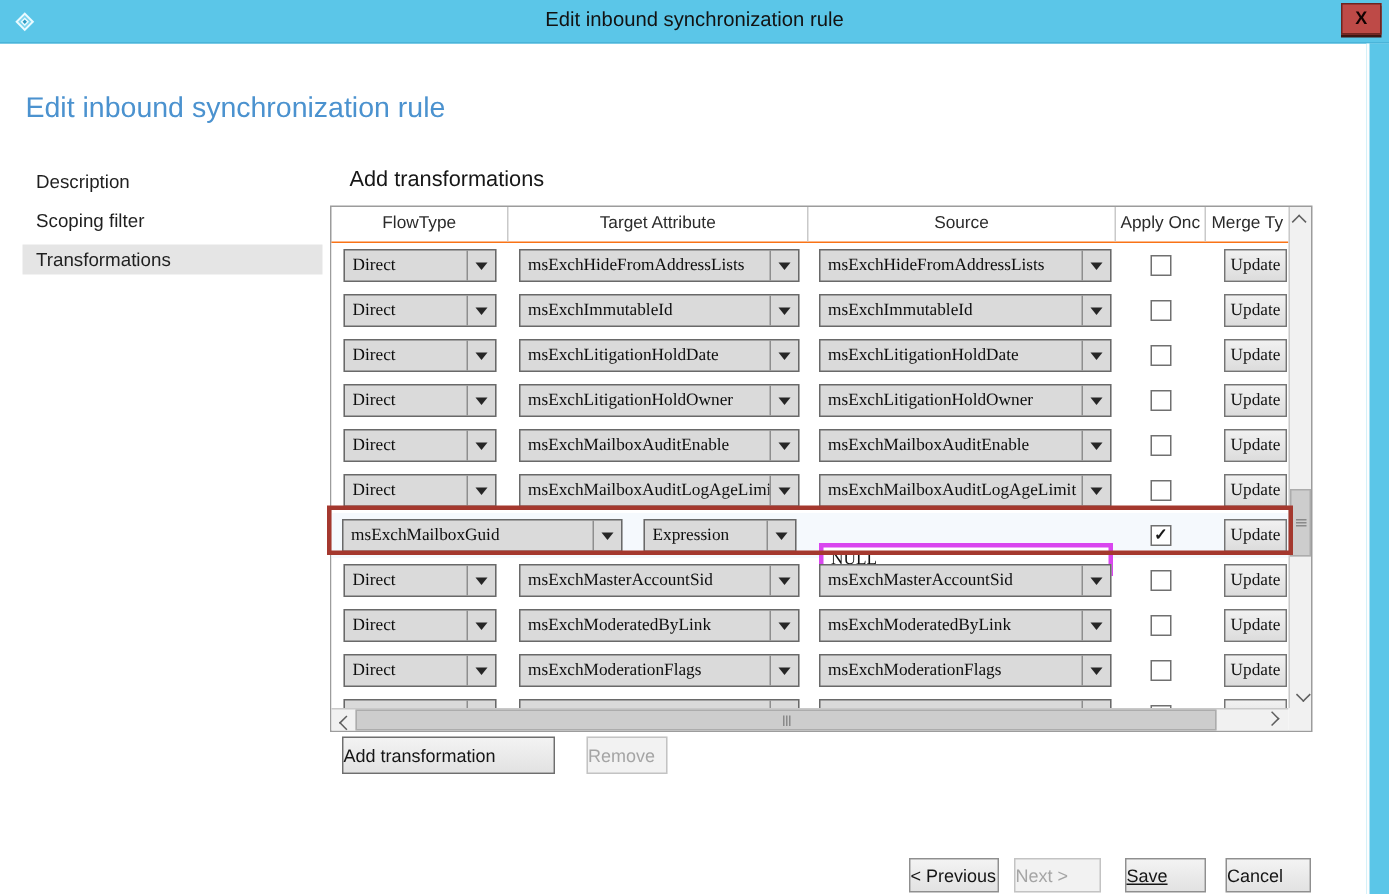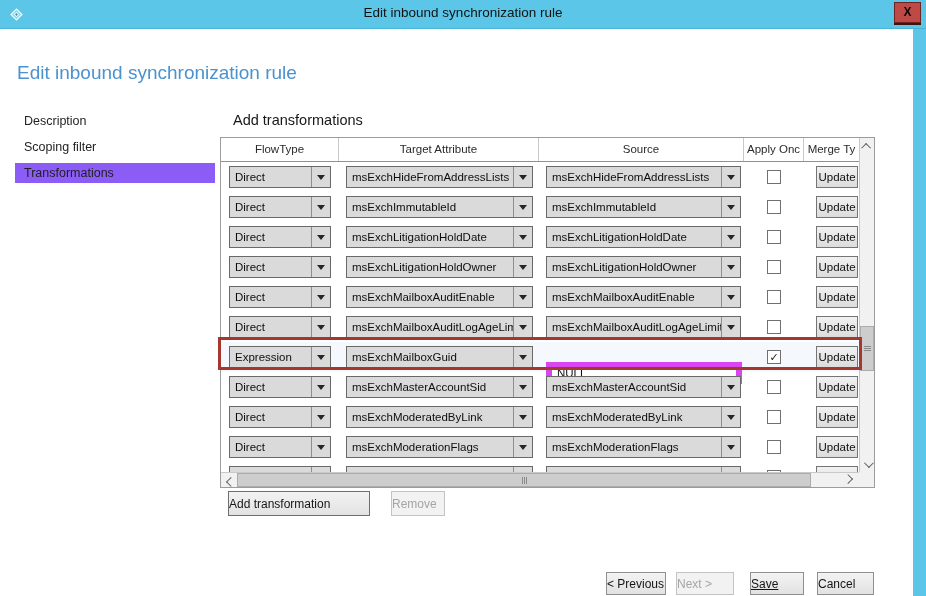--- a/index.html
+++ b/index.html
@@ -20,49 +20,49 @@
 
   
   .right-frame { position:absolute; right:0; top:29px; width:15px; height:567px;
     background:#5BC6E8; border-left:2px solid #FDFDFD; }
 
   
   .page-heading { position:absolute; left:17px; top:62px; font-size:19px; color:#4B92CF; }
   .sidebar { position:absolute; left:15px; top:111px; width:200px; }
   .side-item { height:20px; line-height:20px; margin-bottom:6px; padding-left:9px;
     font-size:12.5px; color:#1F1F1F; cursor:default; }
-  .side-item.selected { background:#8b5cf6; }
+  .side-item.selected { background:#e5e5e5; }
   .section-heading { position:absolute; left:233px; top:112px; font-size:14.5px; color:#171717; }
 
   
   .grid { position:absolute; left:220px; top:137px; width:655px; height:351px;
     border:1px solid #9C9C9C; background:#fff; }
   .ghead { display:flex; height:24px; width:638px; border-bottom:1px solid #f97316; }
   .hcell { font-size:11.5px; color:#2B2B2B; text-align:center; line-height:23px;
     border-right:1px solid #C9C9C9; overflow:hidden; white-space:nowrap; }
   .gbody { position:relative; width:638px; height:310px; overflow:hidden; background:#fff; }
-  .trow { display:flex; height:30px; width:638px; }
+  .trow { display:flex; height:30px; width:638px;font-family:Liberation Serif, serif; }
   .trow.highlight { background:#F5F9FD; }
   .cell { display:flex; align-items:center; height:30px; }
   .c-flow   { width:118px; } .c-flow  .dd { margin-left:8px; width:102px; }
   .c-target { width:200px; } .c-target .dd { margin-left:7px; width:187px; }
   .c-source { width:205px; } .c-source .dd { margin-left:7px; width:195px; }
   .c-apply  { width:60px; justify-content:center; }
   .c-merge  { width:55px; }
 
   .dd { height:22px; border:1px solid #696969; background:#DADADA; display:flex;
     align-items:stretch; cursor:default; }
   .dd-label { flex:1; font-size:11.5px; color:#0E0E0E; padding-left:5px; line-height:20px;
     overflow:hidden; white-space:nowrap; }
   .dd-btn { width:19px; border-left:1px solid #8E8E8E; display:flex; align-items:center;
     justify-content:center; }
   .tri { width:0; height:0; border-left:4px solid transparent; border-right:4px solid transparent;
     border-top:5px solid #262626; }
 
-  .src-input { margin-left:7px; width:196px; height:22px; border:6px solid #d946ef;
+  .src-input { margin-left:7px; width:196px; height:22px; border:3px solid #d946ef;
     background:#fff; font-family:inherit; font-size:11.5px; color:#111; padding-left:5px;margin-top:32px; }
 
   .chk { width:14px; height:14px; border:1px solid #707070; background:#fff;
     font-size:11px; font-weight:bold; color:#1A1A1A; text-align:center; line-height:12px;
     cursor:default; }
 
   .mini-btn { margin-left:12px; width:42px; height:22px; border:1px solid #757575;
     background:linear-gradient(#F1F1F1,#DCDCDC); font-size:11.5px; color:#111;
     text-align:center; line-height:20px; cursor:default; overflow:hidden; }
 
@@ -337,31 +337,31 @@
           </div>
         <div class="cell c-apply">
             <div class="chk"></div>
           </div>
         <div class="cell c-merge">
             <div class="mini-btn">Update</div>
           </div>
       </div>
 
       <div class="trow highlight">
+        <div class="cell c-target">
+            <div class="dd">
+              <span class="dd-label">msExchMailboxGuid</span>
+              <span class="dd-btn">
+                <i class="tri"></i>
+              </span>
+            </div>
+          </div>
         <div class="cell c-flow">
             <div class="dd">
               <span class="dd-label">Expression</span>
-              <span class="dd-btn">
-                <i class="tri"></i>
-              </span>
-            </div>
-          </div>
-        <div class="cell c-target">
-            <div class="dd">
-              <span class="dd-label">msExchMailboxGuid</span>
               <span class="dd-btn">
                 <i class="tri"></i>
               </span>
             </div>
           </div>
         <div class="cell c-source">
             <input class="src-input" value="NULL" style="">
           </div>
         <div class="cell c-apply">
             <div class="chk">✓</div>

